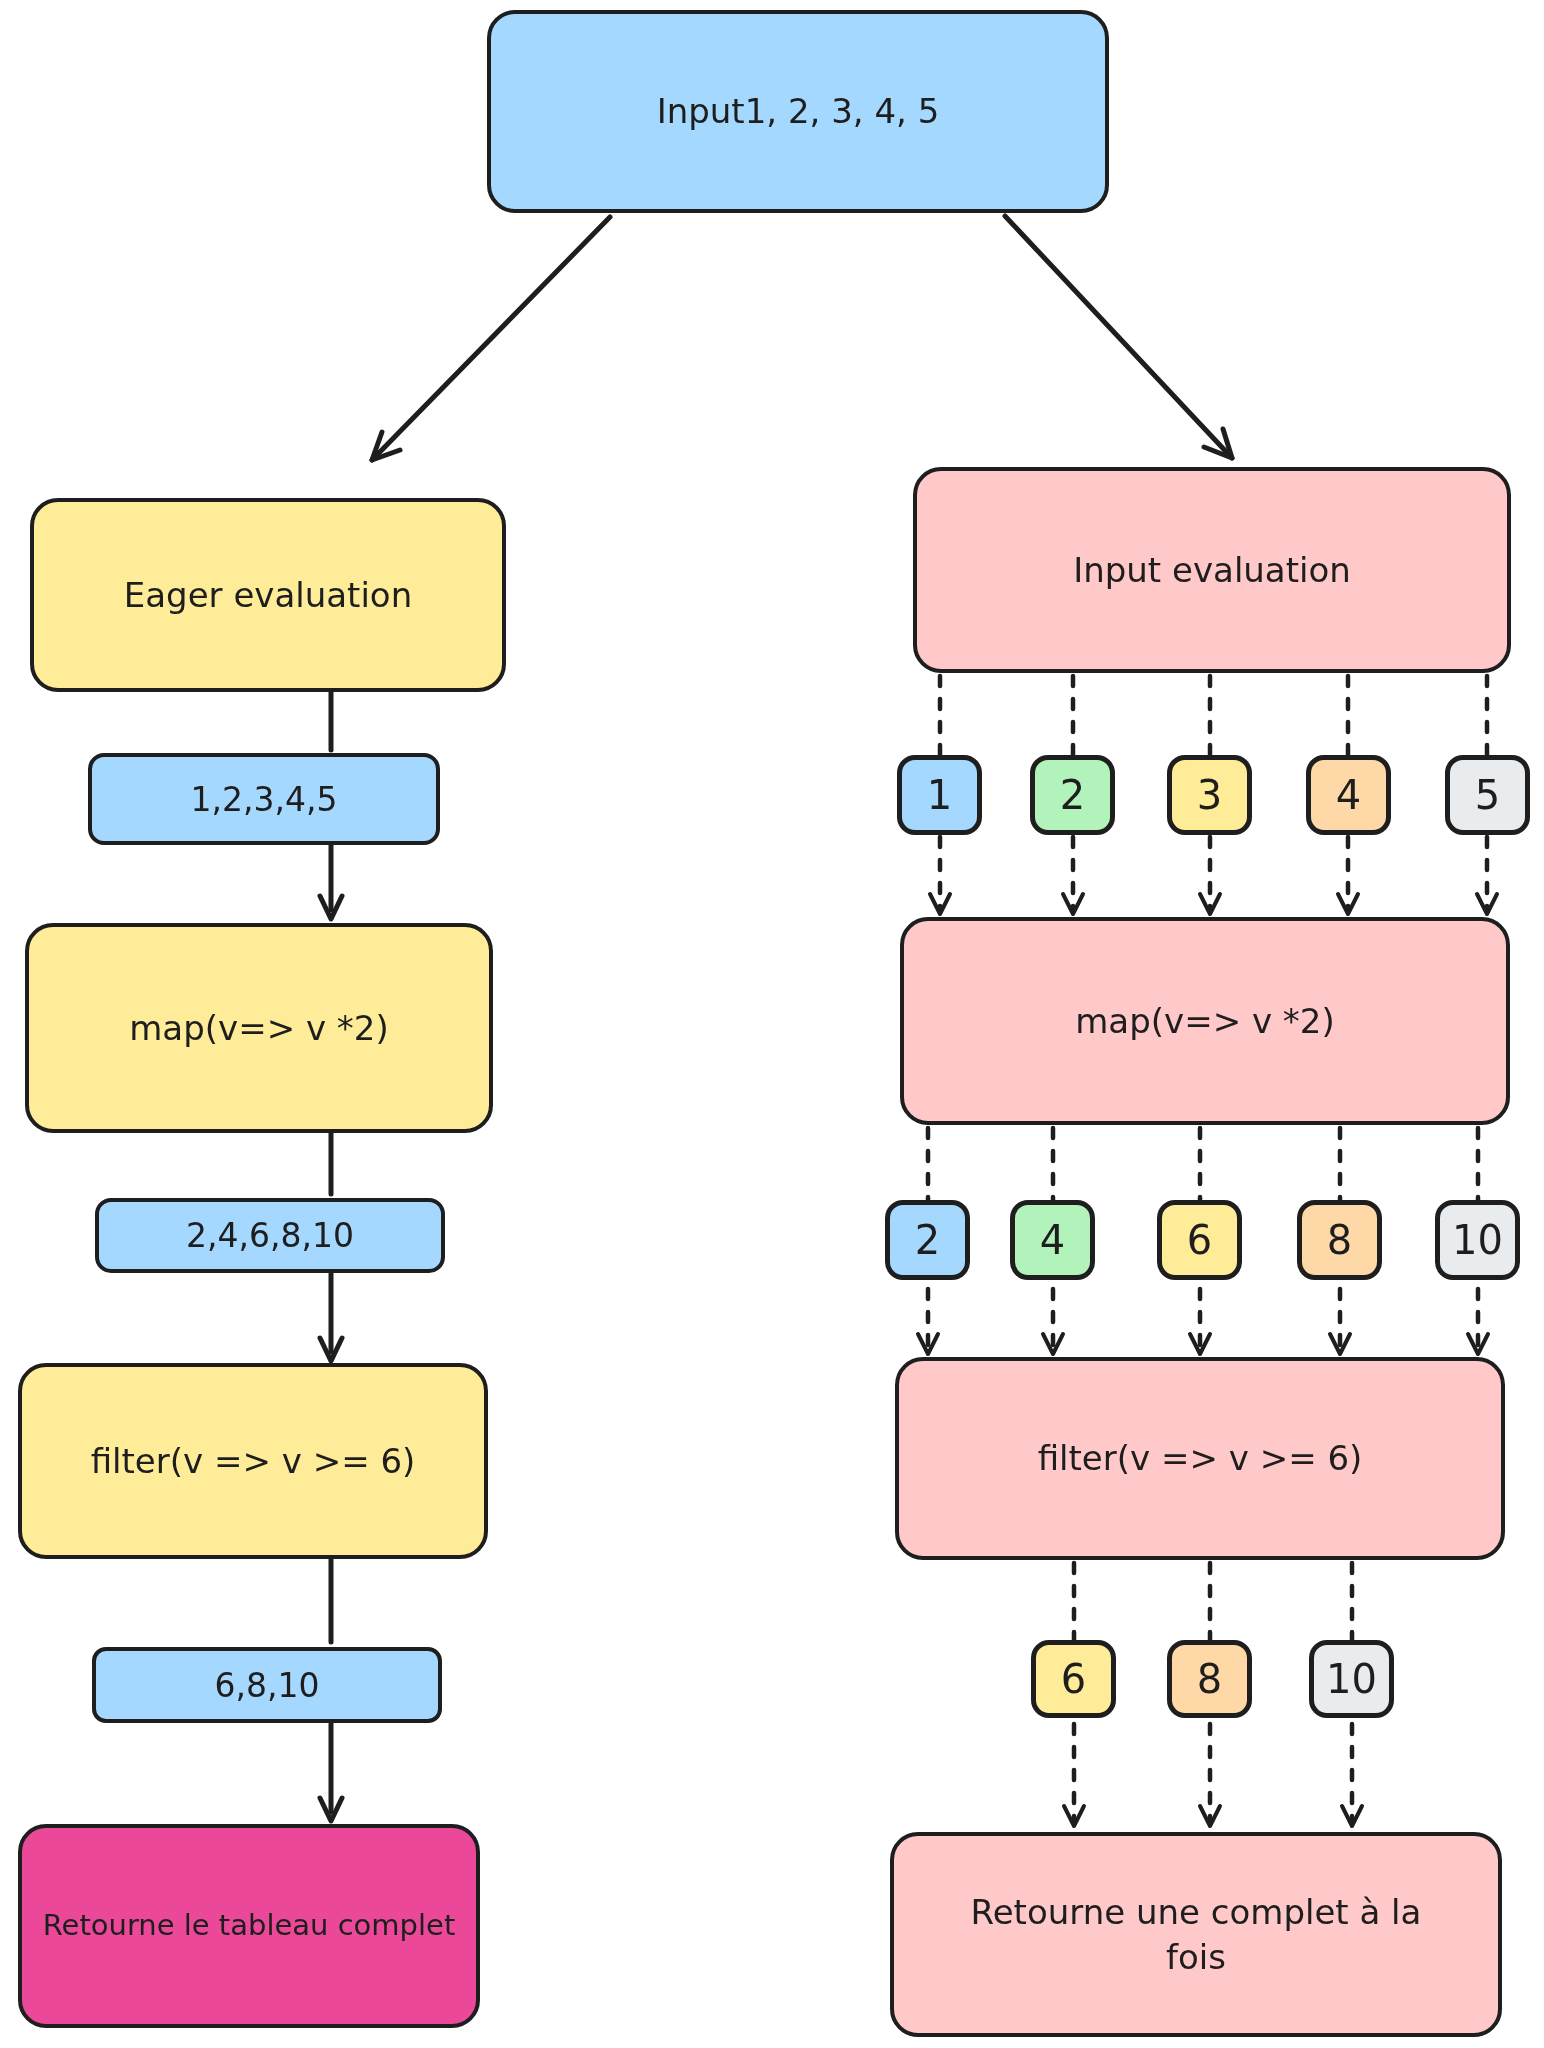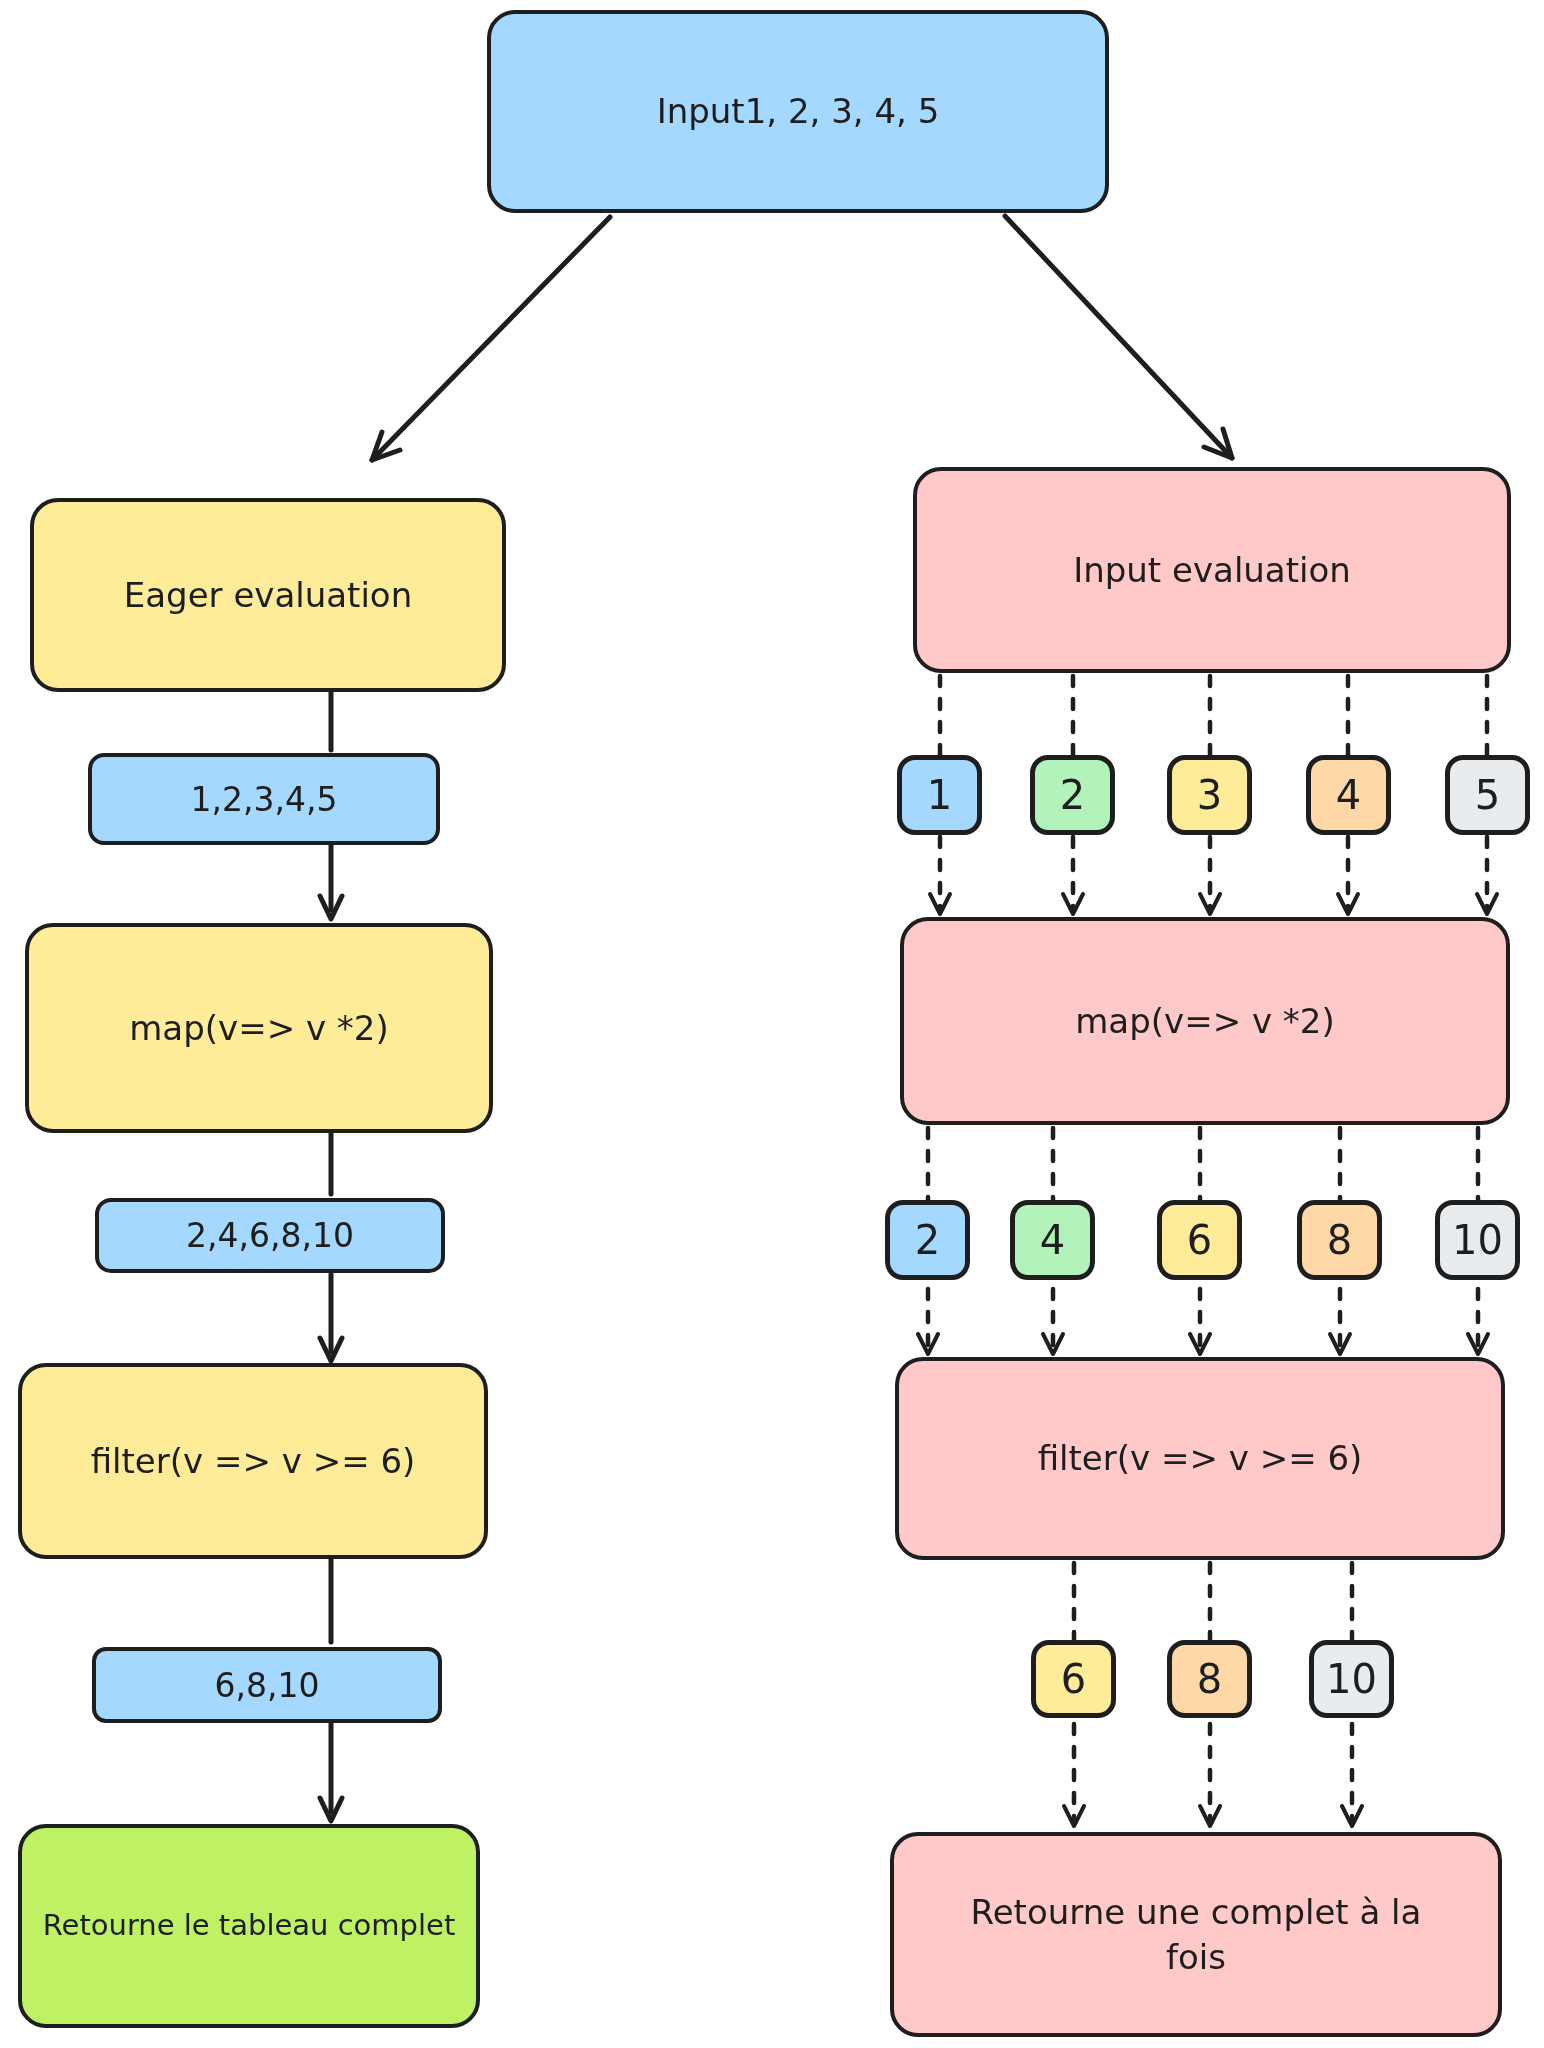--- a/index.html
+++ b/index.html
@@ -129,21 +129,21 @@
   </div>
 
   <div class="node" style="left: 18px; top: 1363px; width: 470px; height: 196px; background: rgb(255, 236, 153);">
     <div>filter(v =&gt; v &gt;= 6)</div>
   </div>
 
   <div class="pill" style="left: 92px; top: 1647px; width: 350px; height: 76px; background: rgb(165, 216, 255); border-radius: 14px;">
     <span>6,8,10</span>
   </div>
 
-  <div class="node result-left" style="left: 18px; top: 1824px; width: 462px; height: 204px; background: #bef264;">
+  <div class="node result-left" style="left: 18px; top: 1824px; width: 462px; height: 204px; background: #ec4899;">
     <div>Retourne le tableau complet</div>
   </div>
 
   <div class="node" style="left: 913px; top: 467px; width: 598px; height: 206px; background: rgb(255, 201, 201);">
     <div>Input evaluation</div>
   </div>
 
   <div class="chip" style="left: 897px; top: 755px; background: rgb(165, 216, 255);">1</div>
   <div class="chip" style="left: 1030px; top: 755px; background: rgb(178, 242, 187);">2</div>
   <div class="chip" style="left: 1167px; top: 755px; background: rgb(255, 236, 153);">3</div>

